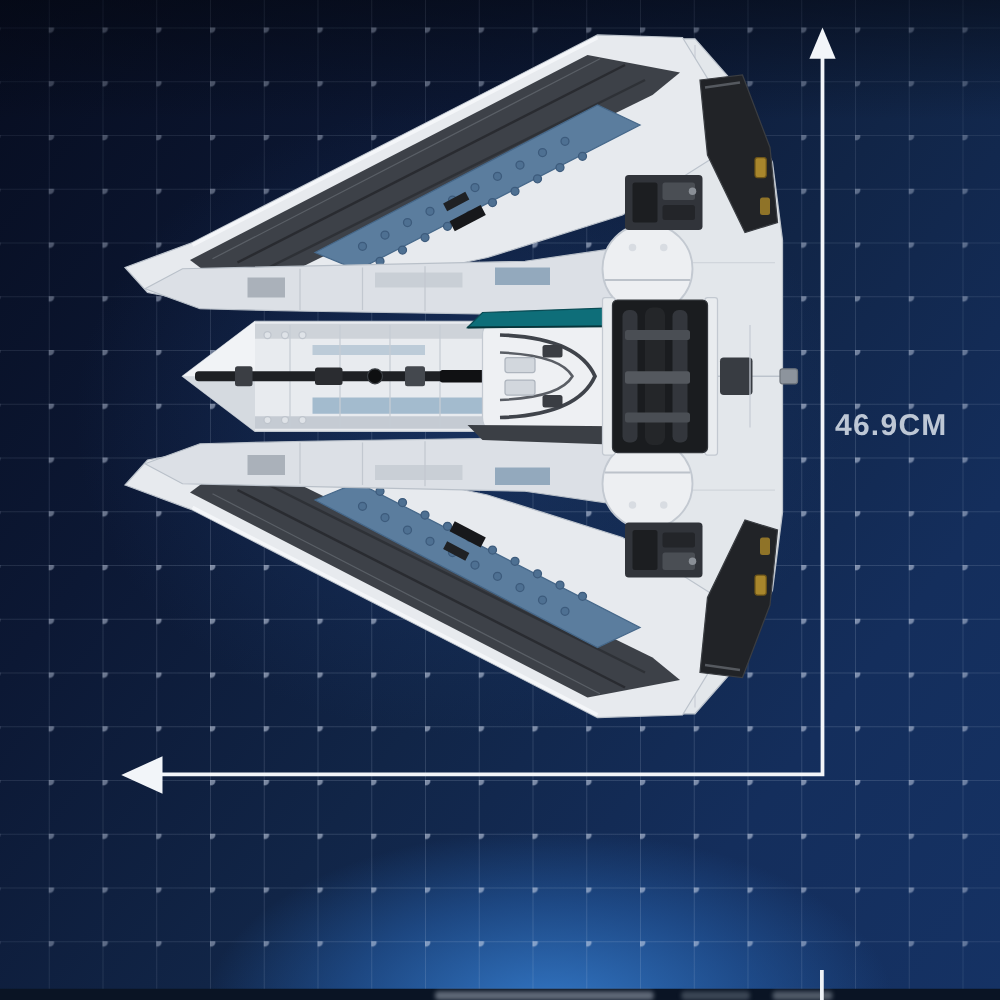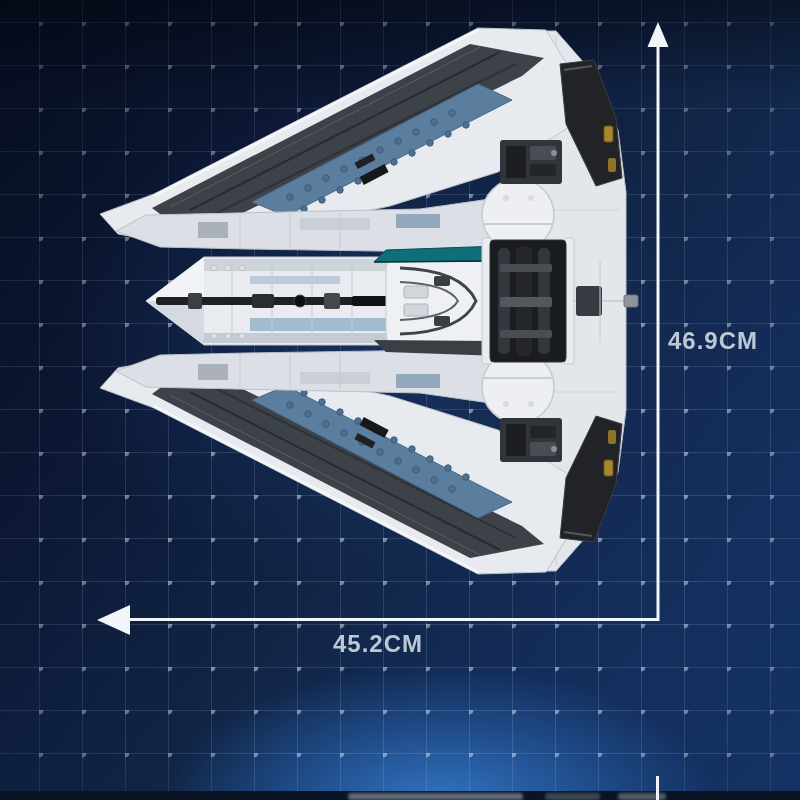--- a/index.html
+++ b/index.html
@@ -183,21 +183,20 @@
     </g>
 
     <g>
       <polyline points="658,44 658,619.5 118,619.5" fill="none" stroke="#f2f5f9" stroke-width="3"></polyline>
       <polygon points="658,22 647.5,47 668.5,47" fill="#f2f5f9"></polygon>
       <polygon points="97,620 130,605 130,635" fill="#f2f5f9"></polygon>
     </g>
   </svg>
 
   <div class="dim-label h">46.9CM</div>
-  <div class="dim-label w">45.2CM</div>
 
   <div class="bottom-band"></div>
   <span class="smudge a"></span>
   <span class="smudge b"></span>
   <span class="smudge c"></span>
   <div class="bottom-line"></div>
 
 </div>
 
 </body></html>

